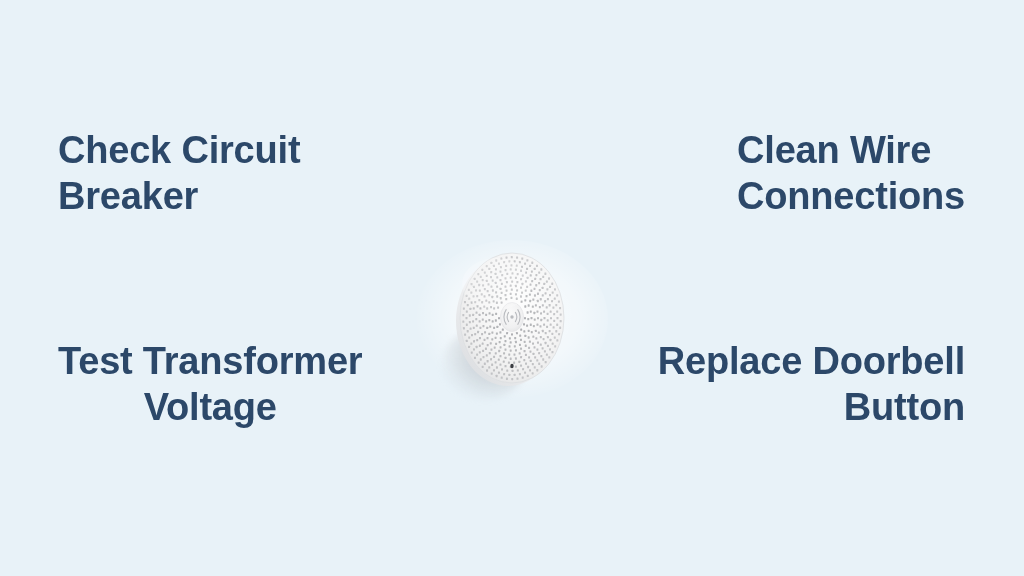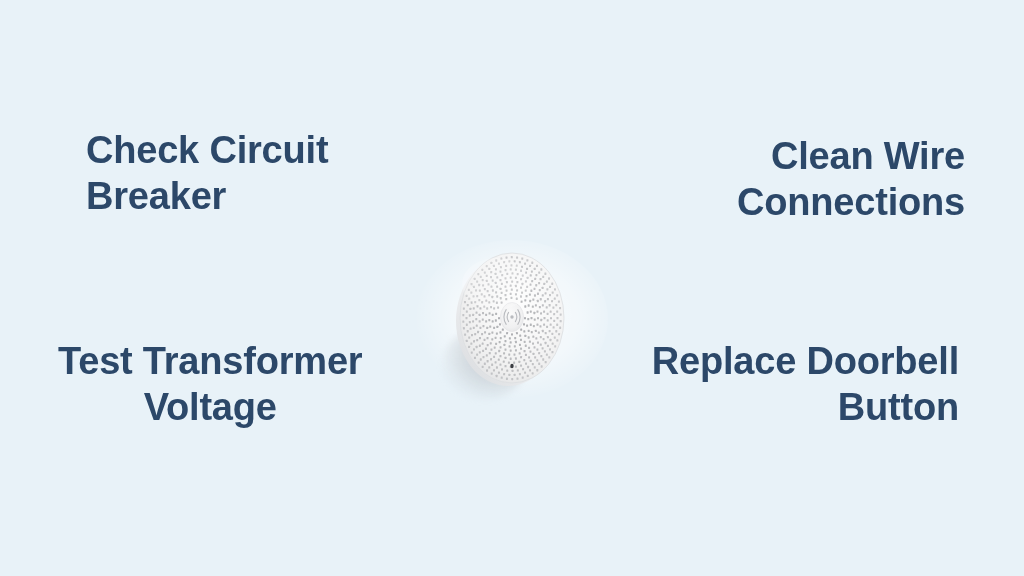--- a/index.html
+++ b/index.html
@@ -24,24 +24,24 @@
   
   .label {
     position: absolute;
     font-size: 38px;
     font-weight: bold;
     line-height: 46px;
     color: #2c4869;
     letter-spacing: -0.2px;
     white-space: pre-line;
   }
-  .label.tl { left: 58px;  top: 127px; text-align: left;  max-width: 330px; margin-left: 28px; }
-  .label.tr { right: 59px; top: 133px; text-align: right; max-width: 330px; }
+  .label.tl { left: 58px;  top: 127px; text-align: left;  max-width: 330px; }
+  .label.tr { right: 59px; top: 127px; text-align: left; max-width: 330px; }
   .label.bl { left: 58px;  top: 338px; text-align: center;  max-width: 340px; }
-  .label.br { right: 65px; top: 338px; text-align: right; max-width: 340px; }
+  .label.br { right: 59px; top: 338px; text-align: right; max-width: 340px; }
 
   
   .product-stage {
     position: absolute;
     left: 404px;
     top: 232px;
     width: 216px;
     height: 172px;
   }
   

